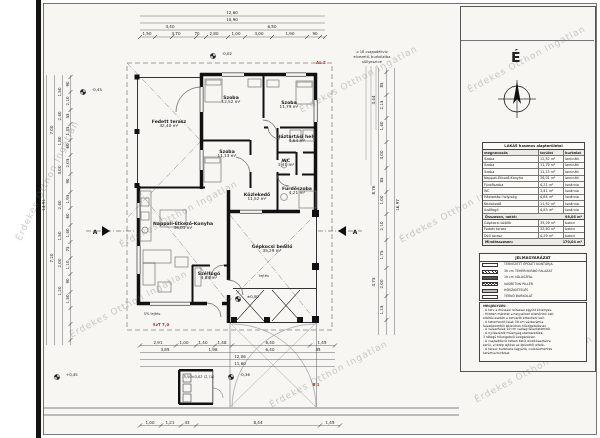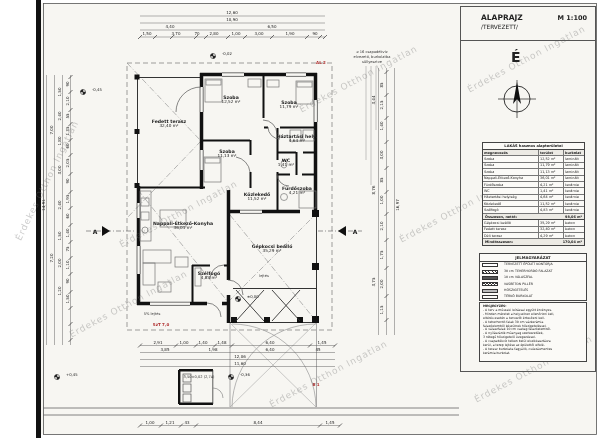--- a/index.html
+++ b/index.html
@@ -330,27 +330,20 @@
       <div class="wm" style="left: 120px; top: 240px; transform: rotate(-28deg);">Érdekes Otthon Ingatlan</div>
       <div class="wm" style="left: 300px; top: 105px; transform: rotate(-28deg);">Érdekes Otthon Ingatlan</div>
       <div class="wm" style="left: 468px; top: 85px; transform: rotate(-28deg);">Érdekes Otthon Ingatlan</div>
       <div class="wm" style="left: 400px; top: 235px; transform: rotate(-28deg);">Érdekes Otthon Ingatlan</div>
       <div class="wm" style="left: 70px; top: 330px; transform: rotate(-28deg);">Érdekes Otthon Ingatlan</div>
       <div class="wm" style="left: 270px; top: 400px; transform: rotate(-28deg);">Érdekes Otthon Ingatlan</div>
       <div class="wm" style="left: 475px; top: 395px; transform: rotate(-28deg);">Érdekes Otthon Ingatlan</div>
     </div>
 
   <div class="panel">
-    <div class="tp-head">
-      <div class="tp-row">
-        <span class="tp-title">ALAPRAJZ</span>
-        <span class="tp-scale">M 1:100</span>
-      </div>
-      <div class="tp-sub">/TERVEZETT/</div>
-    </div>
     <div class="north-letter">É</div>
 
     <div class="sched">
       <div class="sched-title">LAKÁS hasznos alapterületei</div>
       <div class="srow shead" id="sched-head">
           <span>megnevezés</span>
           <span>terület</span>
           <span>burkolat</span>
         </div>
       <div id="sched-rows">

